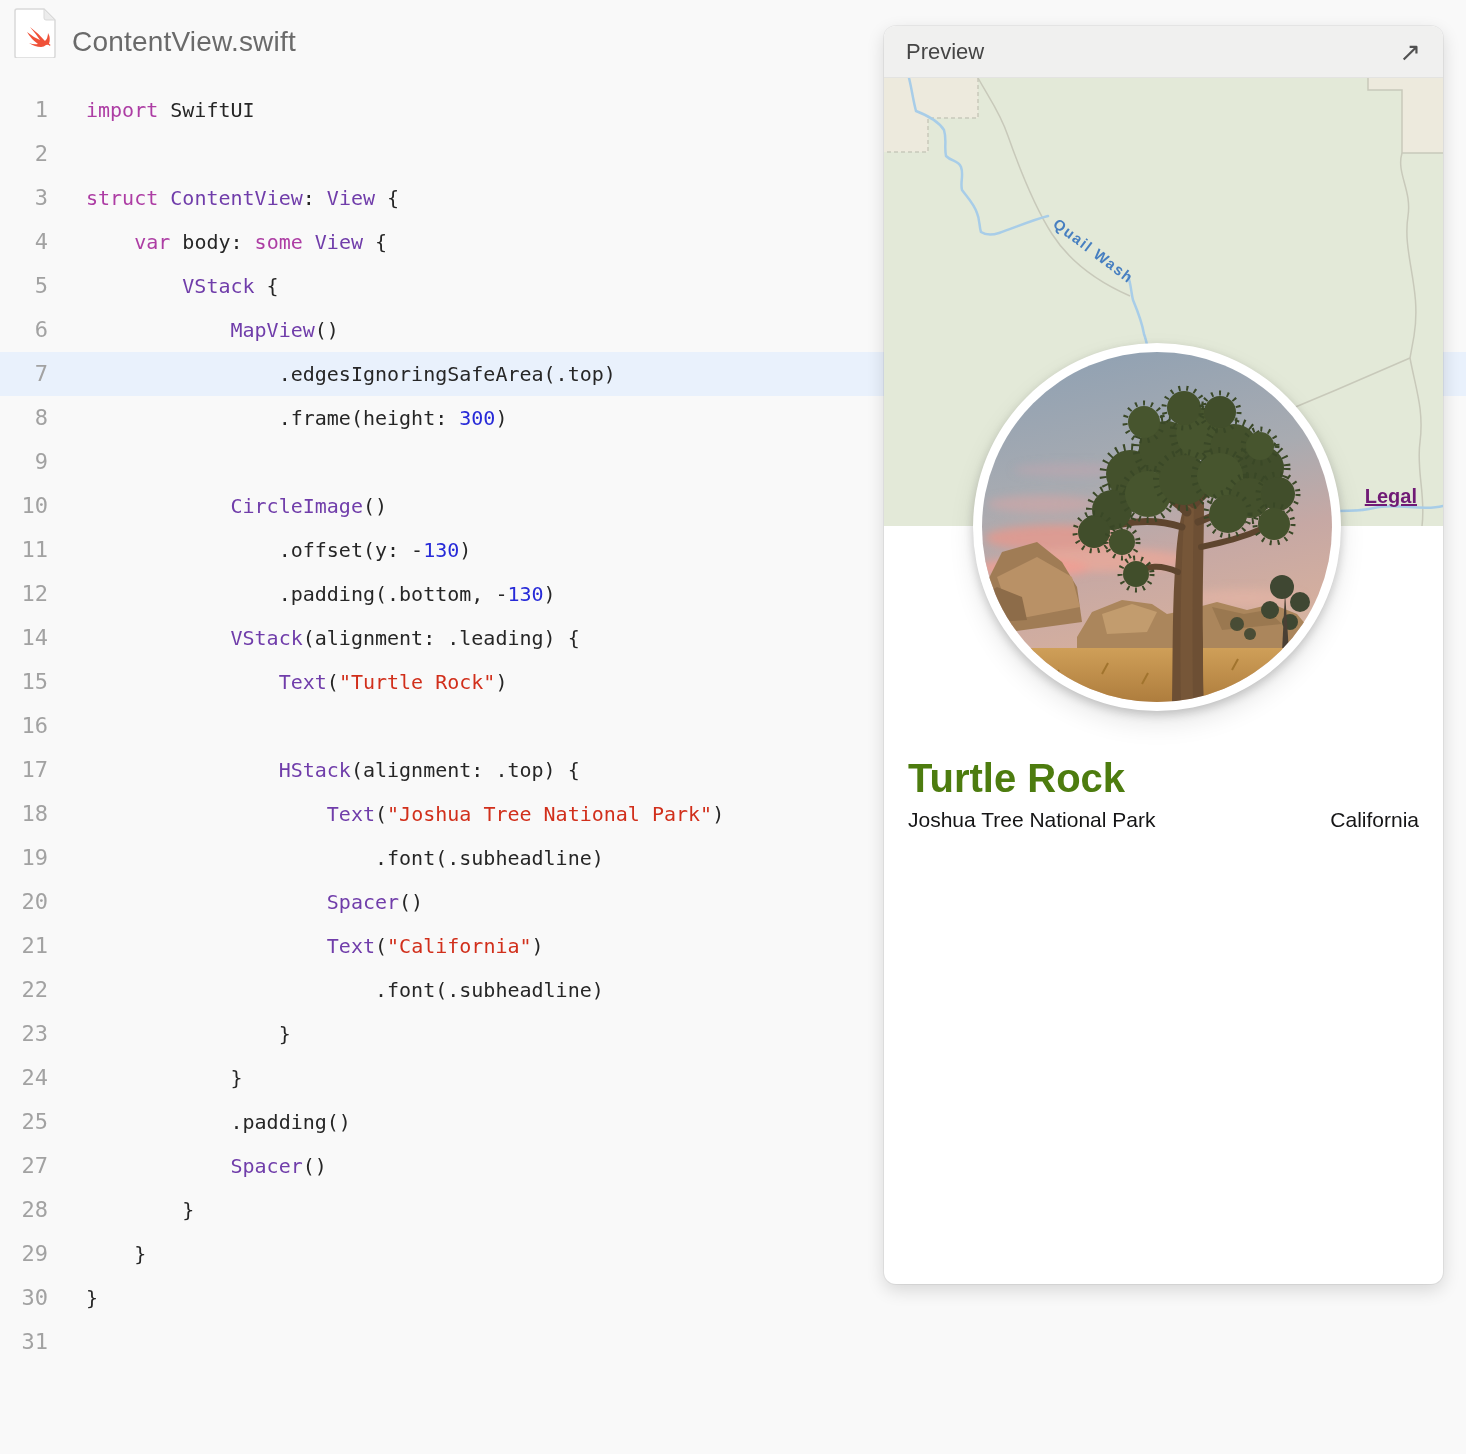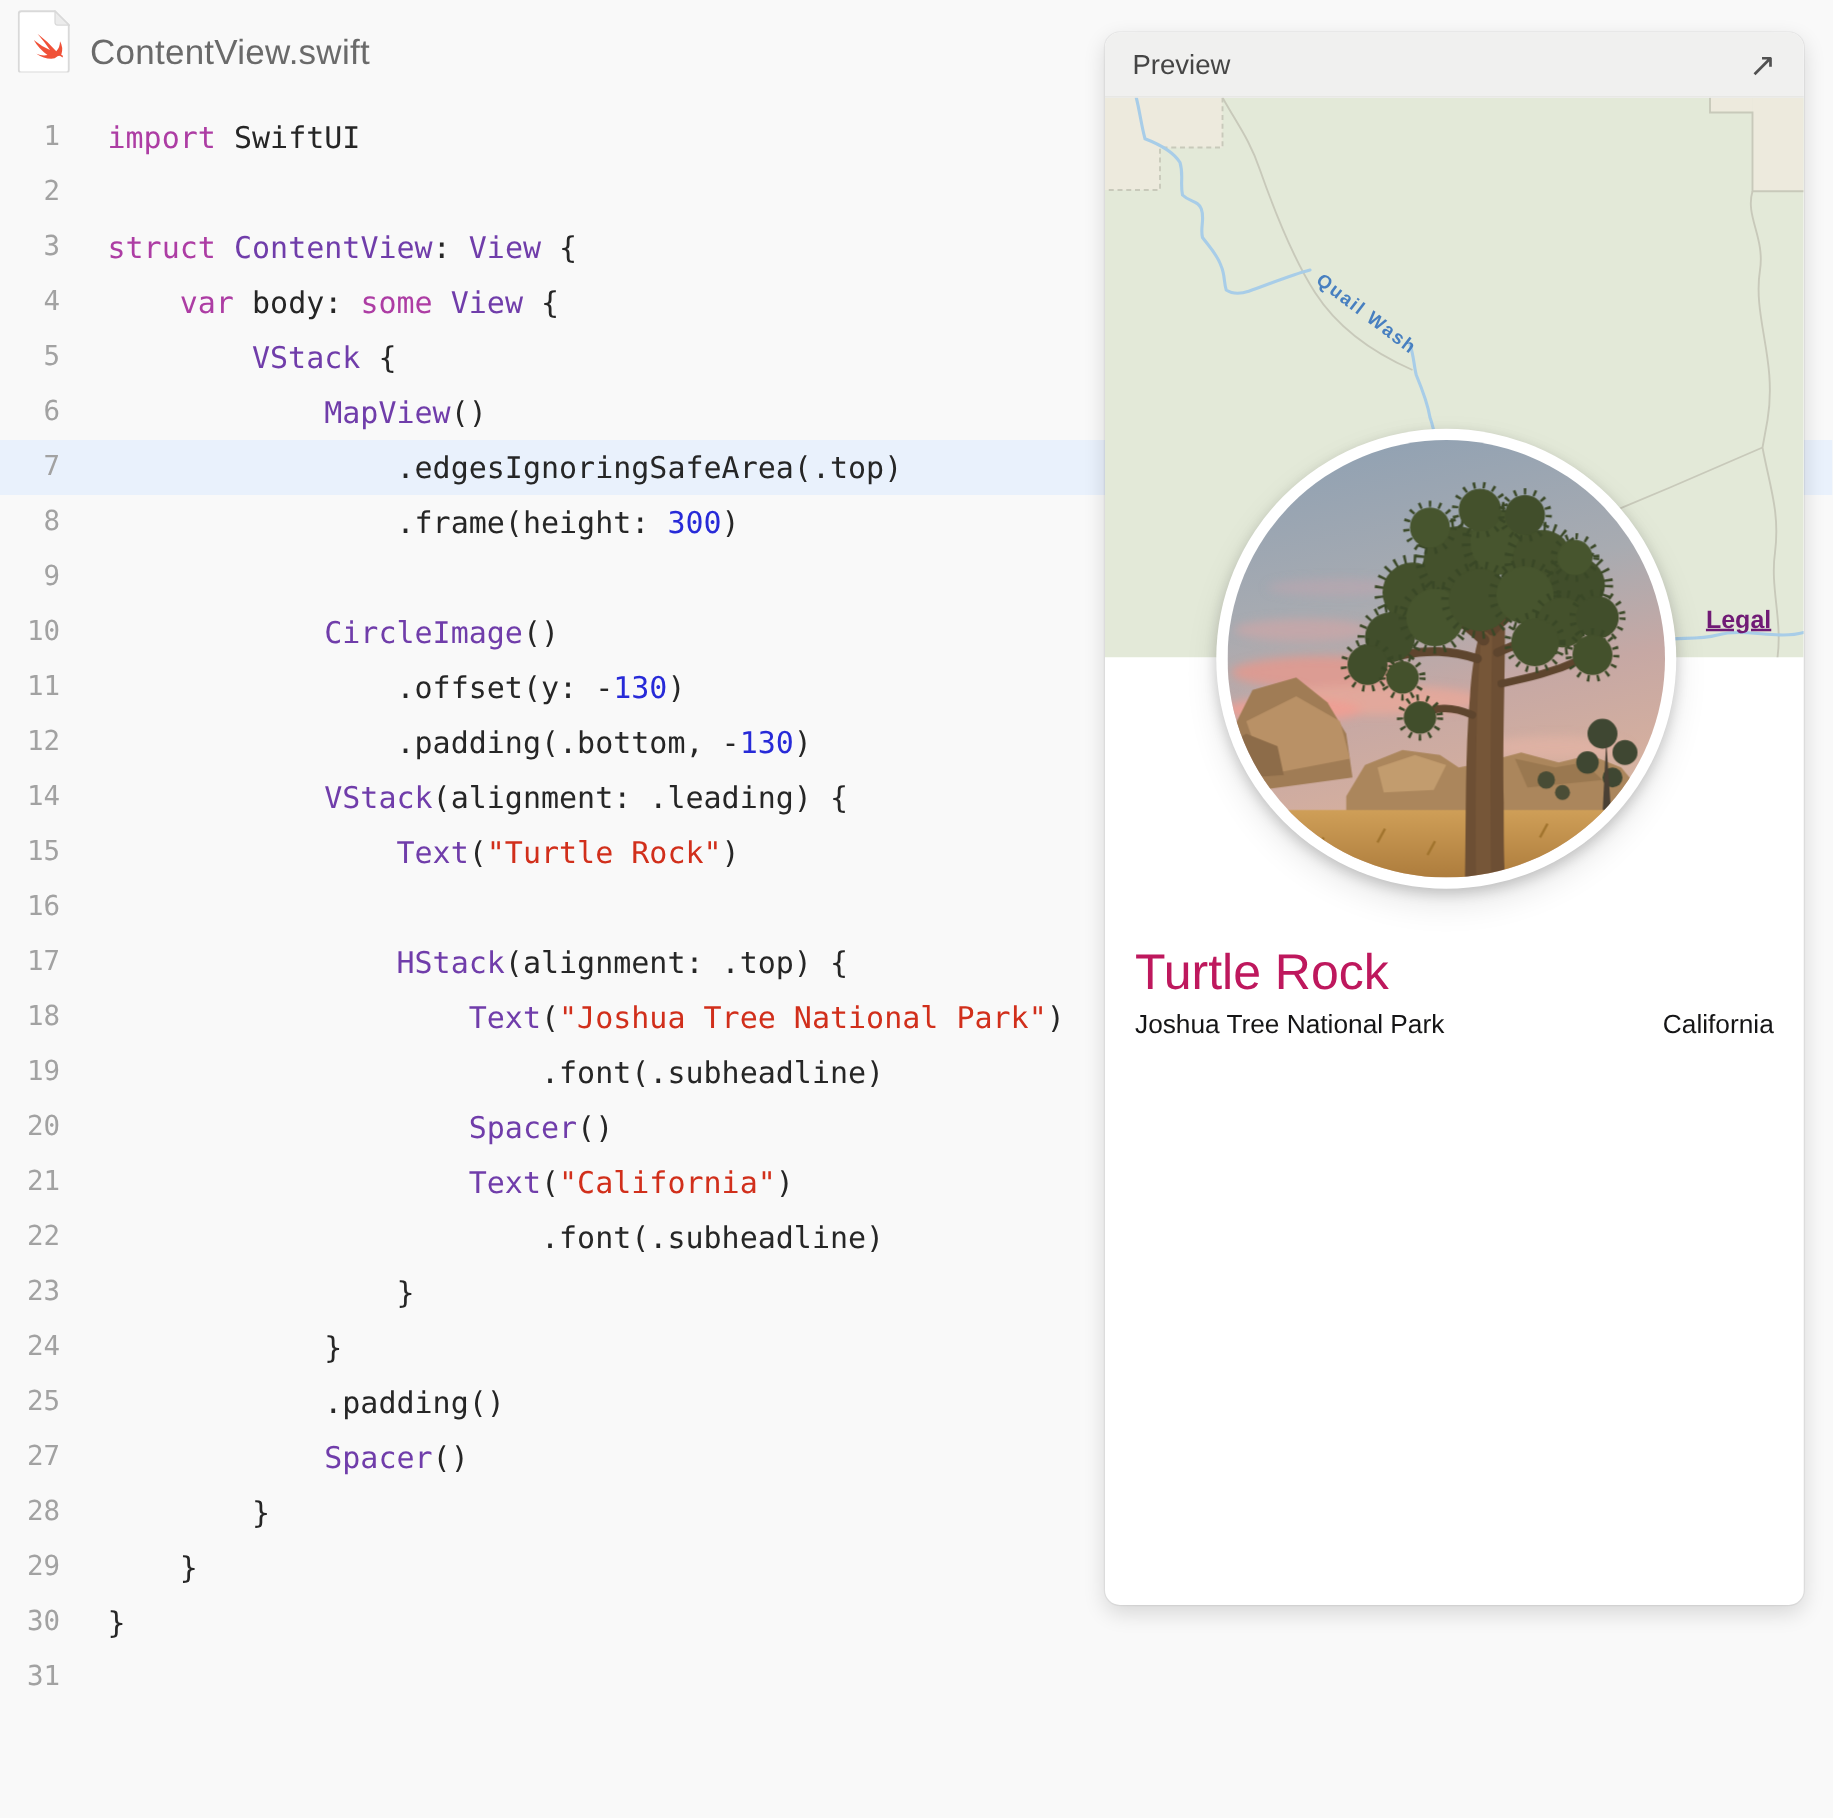--- a/index.html
+++ b/index.html
@@ -16,21 +16,21 @@
 
   
   #code-lines{position:absolute;top:88px;left:0;width:1466px;z-index:1;}
   .line{display:flex;align-items:center;height:44px;width:1466px;}
   .line.hl{background:var(--highlight_row,#e9f1fc);}
   .gutter{flex:none;width:48px;text-align:right;
     font-family:"DejaVu Sans Mono","Liberation Mono",monospace;
     font-size:22px;line-height:44px;color:var(--line_number,#a2a2a2);}
   pre.code{margin:0;padding-left:38px;white-space:pre;
     font-family:"DejaVu Sans Mono","Liberation Mono",monospace;
-    font-size:24px;line-height:44px;color:var(--code_plain,#262626);}
+    font-size:20px;line-height:44px;color:var(--code_plain,#262626);}
   .tok-k{color:var(--code_keyword,#ad3da4);}
   .tok-t{color:var(--code_type,#703daa);}
   .tok-n{color:var(--code_number,#272ad8);}
   .tok-s{color:var(--code_string,#d12f1b);}
 
   
   .preview-card{position:absolute;left:884px;top:26px;width:559px;height:1258px;
     background:var(--card_bg,#fff);border-radius:12px;overflow:hidden;z-index:5;
     box-shadow:0 0 0 1px rgba(0,0,0,.05),0 6px 18px rgba(0,0,0,.14);}
   .preview-header{position:absolute;top:0;left:0;right:0;height:52px;
@@ -47,21 +47,21 @@
   .map-stream{stroke:var(--stream_blue,#a8cde8);fill:none;stroke-width:2.5;stroke-linecap:round;}
   .stream-label{fill:var(--stream_label_blue,#477fc0);font:600 15px "Liberation Sans",sans-serif;letter-spacing:1.5px;}
   .legal-link{position:absolute;right:26px;bottom:18px;font-size:20px;font-weight:600;
     color:#701a75;text-decoration:underline;cursor:pointer;}
 
   .circle-image{position:absolute;left:89px;top:317px;width:368px;height:368px;border-radius:50%;
     background:#fff;box-shadow:0 4px 10px rgba(0,0,0,.18),0 12px 26px rgba(0,0,0,.10);}
   .circle-image svg{position:absolute;left:9px;top:9px;}
 
   .landmark{position:absolute;left:24px;top:730px;width:511px;}
-  .landmark-title{font-size:40px;font-weight:400;color:#be185d;line-height:44px;margin:0;}
+  .landmark-title{font-size:40px;font-weight:700;color:#4d7c0f;line-height:44px;margin:0;}
   .landmark-sub{display:flex;justify-content:space-between;margin-top:8px;
     font-size:21px;color:#151516;}
 </style>
 </head>
 <body>
 
 <div class="file-header">
   <svg class="file-icon" viewBox="0 0 42 50" aria-hidden="true">
     <path d="M3 1 h27 l11 11 v36 a2 2 0 0 1 -2 2 h-36 a2 2 0 0 1 -2 -2 v-45 a2 2 0 0 1 2 -2 z" fill="#ffffff" stroke="#d9d9d9" stroke-width="1.5"></path>
     <path d="M30 1 l11 11 h-9 a2 2 0 0 1 -2 -2 z" fill="#ececec" stroke="#d9d9d9" stroke-width="1"></path>

